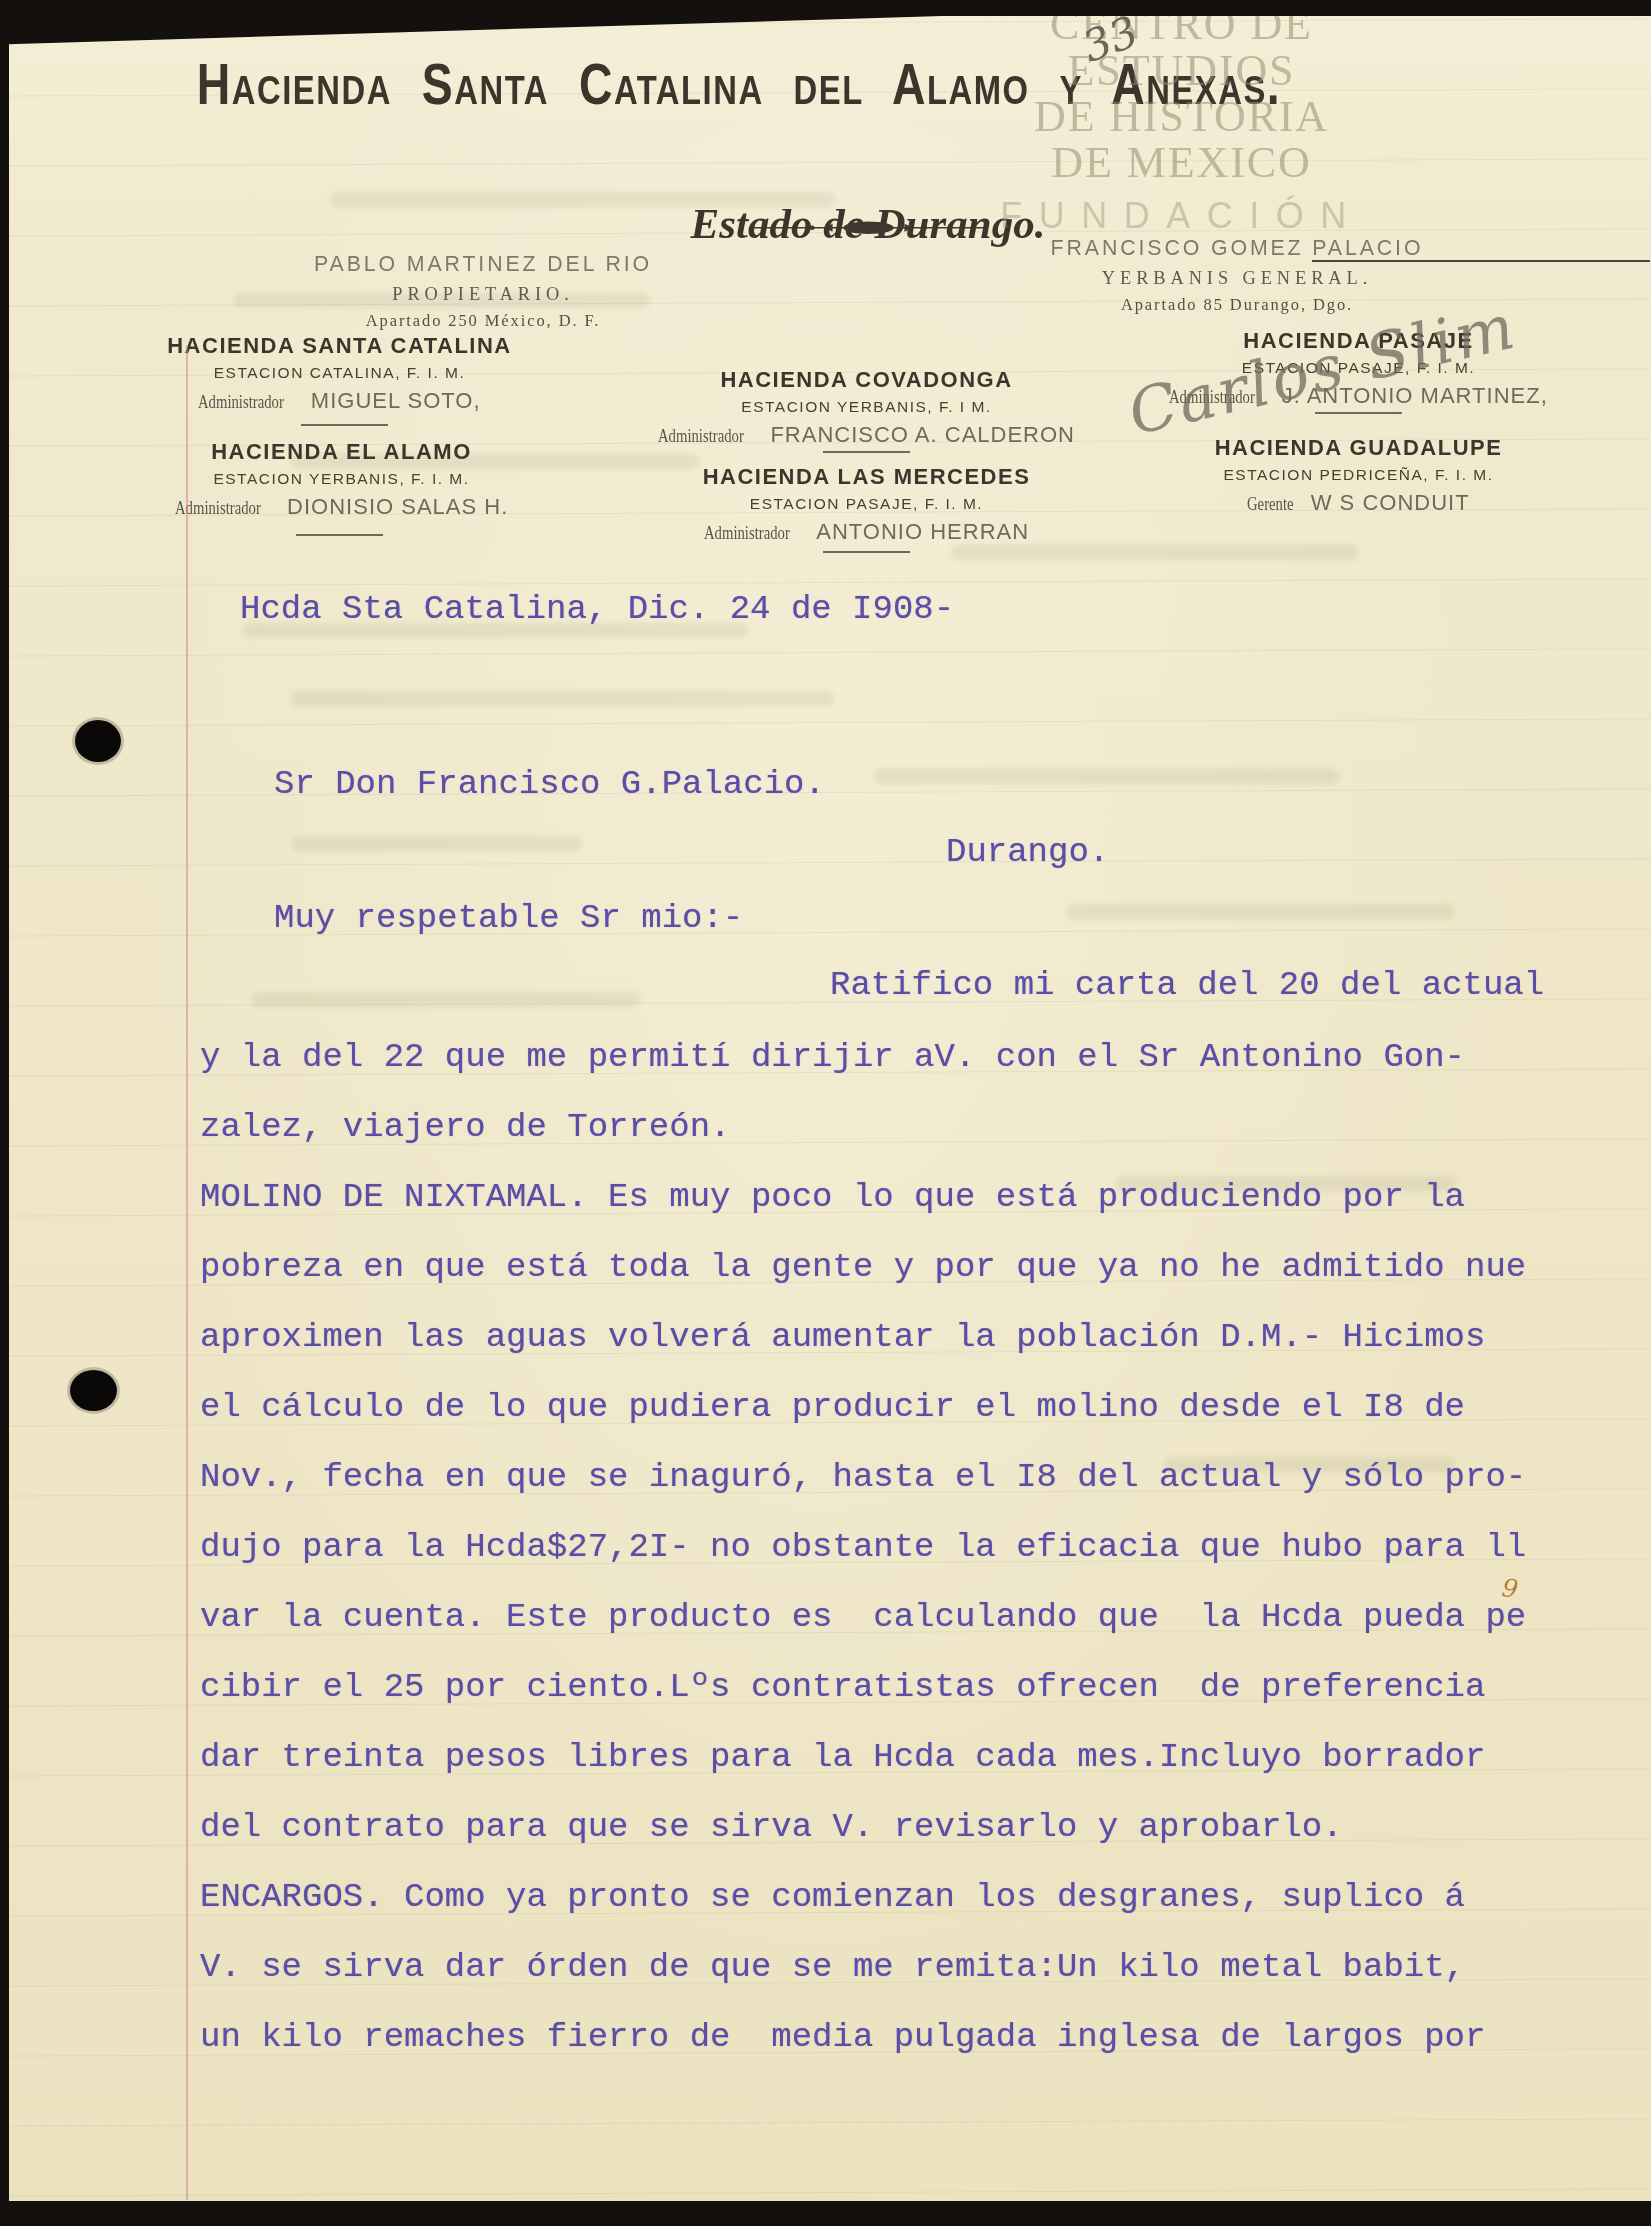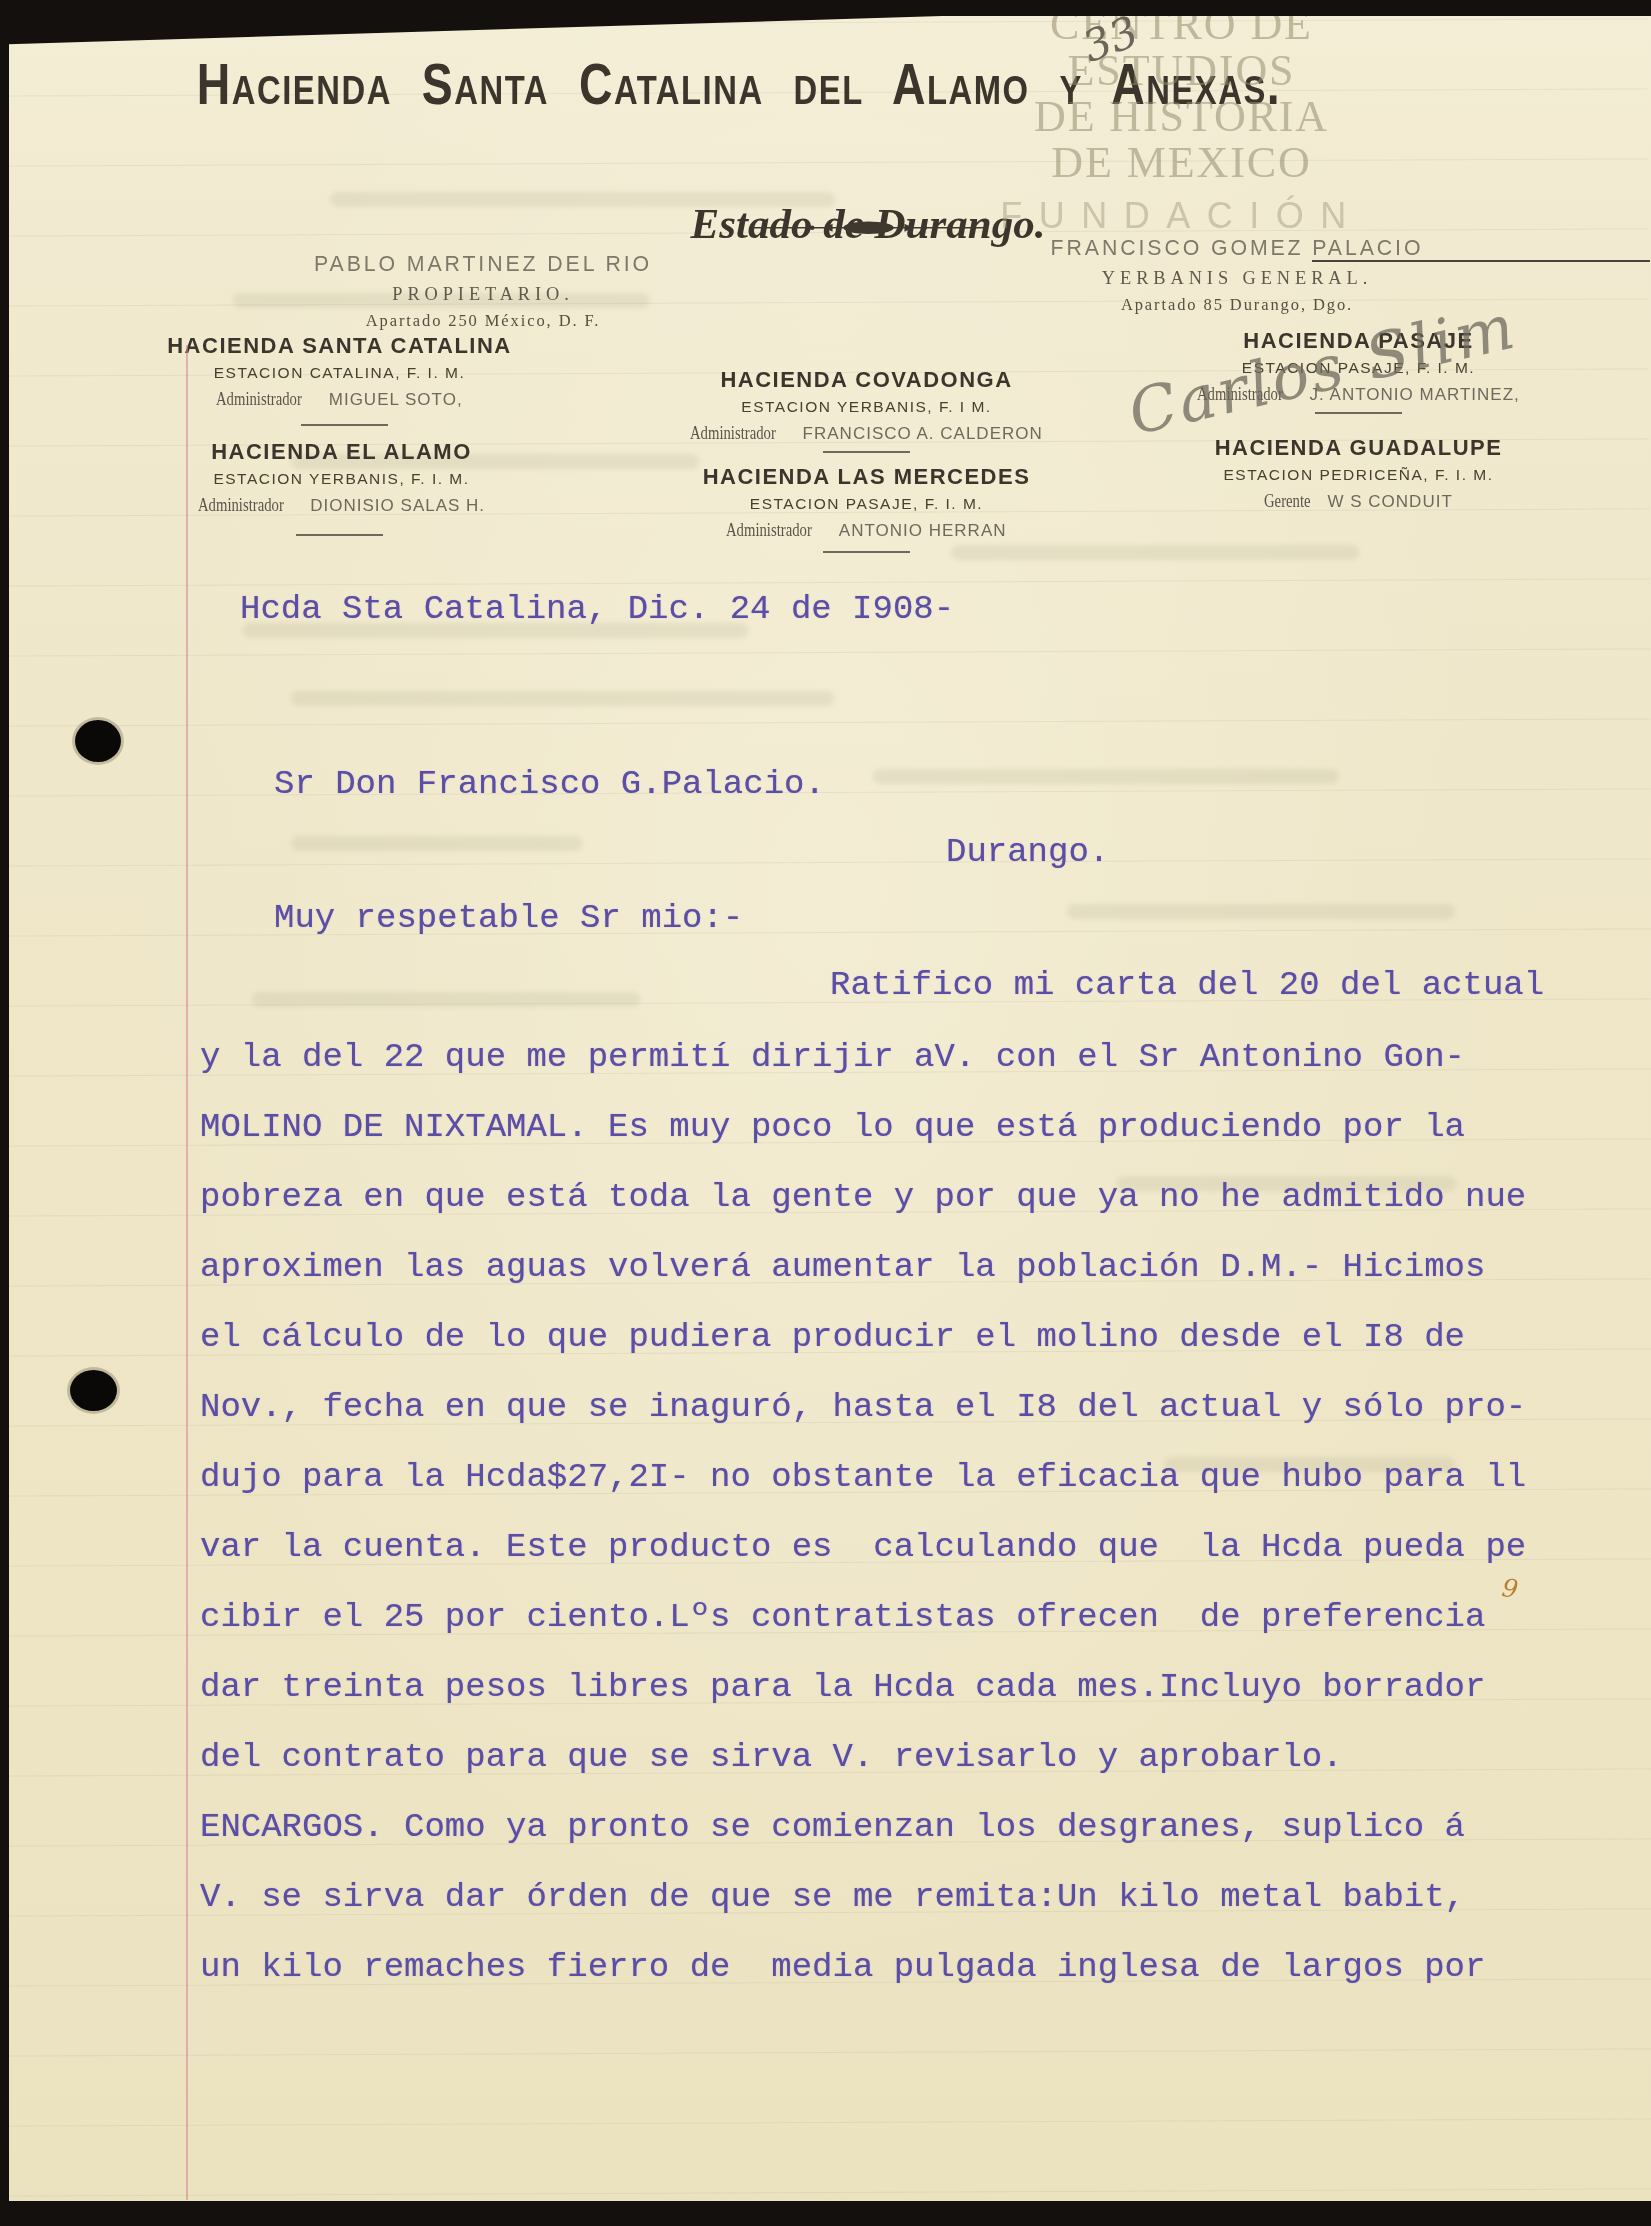--- a/index.html
+++ b/index.html
@@ -40,21 +40,21 @@
   .person .paddr{font-family:"Liberation Serif",serif;font-size:16.5px;letter-spacing:1.9px;
       color:#55503f;margin-top:5.8px;white-space:nowrap;}
   .attorney-rule{position:absolute;left:1312px;top:260px;width:338px;height:1.9px;background:#49443a;z-index:3;}
 
   .hac{position:absolute;text-align:center;z-index:3;white-space:nowrap;}
   .hac .hname{font-weight:bold;font-size:22px;letter-spacing:1.5px;color:var(--letterpress_dark);}
   .hac .hsta{font-size:15.5px;letter-spacing:1.5px;color:#46412f;margin-top:4.9px;}
   .hac .hadm{margin-top:5.8px;font-size:18.4px;color:#5a544a;}
   .hac .adm-label{display:inline-block;transform:scaleX(.8);transform-origin:left center;
       font-family:"Liberation Serif",serif;}
-  .hac .adm-name{color:#6e695c;letter-spacing:1px;font-size:17px;}
+  .hac .adm-name{color:#6e695c;letter-spacing:1px;font-size:22px;}
   .hdiv{position:absolute;height:1.9px;background:#6f695c;z-index:3;}
 
   .signature{position:absolute;left:1124px;top:326px;width:456px;z-index:8;
       font-family:"DejaVu Serif",serif;font-style:italic;font-size:62px;letter-spacing:2.9px;
       color:rgba(110,104,92,.75);transform:rotate(-13deg);white-space:nowrap;}
 
   
   .typed{position:absolute;font-family:"Liberation Mono",monospace;font-size:34px;
       color:var(--typewriter_ink);text-shadow:0 0 1px rgba(91,78,166,.55);white-space:pre;z-index:5;}
   .bodyblock{position:absolute;left:200px;top:1022px;line-height:70px;z-index:5;}
@@ -191,20 +191,21 @@
     <div class="hole hole2"></div>
 
     <div class="typed" style="left:240px;top:590px;">Hcda Sta Catalina, Dic. 24 de I908-</div>
     <div class="typed" style="left:274px;top:765px;">Sr Don Francisco G.Palacio.</div>
     <div class="typed" style="left:946px;top:833px;">Durango.</div>
     <div class="typed" style="left:274px;top:899px;">Muy respetable Sr mio:-</div>
     <div class="typed" style="left:830px;top:966px;">Ratifico mi carta del 20 del actual</div>
 
     <div class="bodyblock">
       <div>y la del 22 que me permití dirijir aV. con el Sr Antonino Gon-</div>
+      <div>zalez, viajero de Torreón.</div>
       <div>MOLINO DE NIXTAMAL. Es muy poco lo que está produciendo por la</div>
       <div>pobreza en que está toda la gente y por que ya no he admitido nue</div>
       <div>aproximen las aguas volverá aumentar la población D.M.- Hicimos</div>
       <div>el cálculo de lo que pudiera producir el molino desde el I8 de</div>
       <div>Nov., fecha en que se inaguró, hasta el I8 del actual y sólo pro-</div>
       <div>dujo para la Hcda$27,2I- no obstante la eficacia que hubo para ll</div>
       <div>var la cuenta. Este producto es  calculando que  la Hcda pueda pe</div>
       <div>cibir el 25 por ciento.Lºs contratistas ofrecen  de preferencia</div>
       <div>dar treinta pesos libres para la Hcda cada mes.Incluyo borrador</div>
       <div>del contrato para que se sirva V. revisarlo y aprobarlo.</div>

